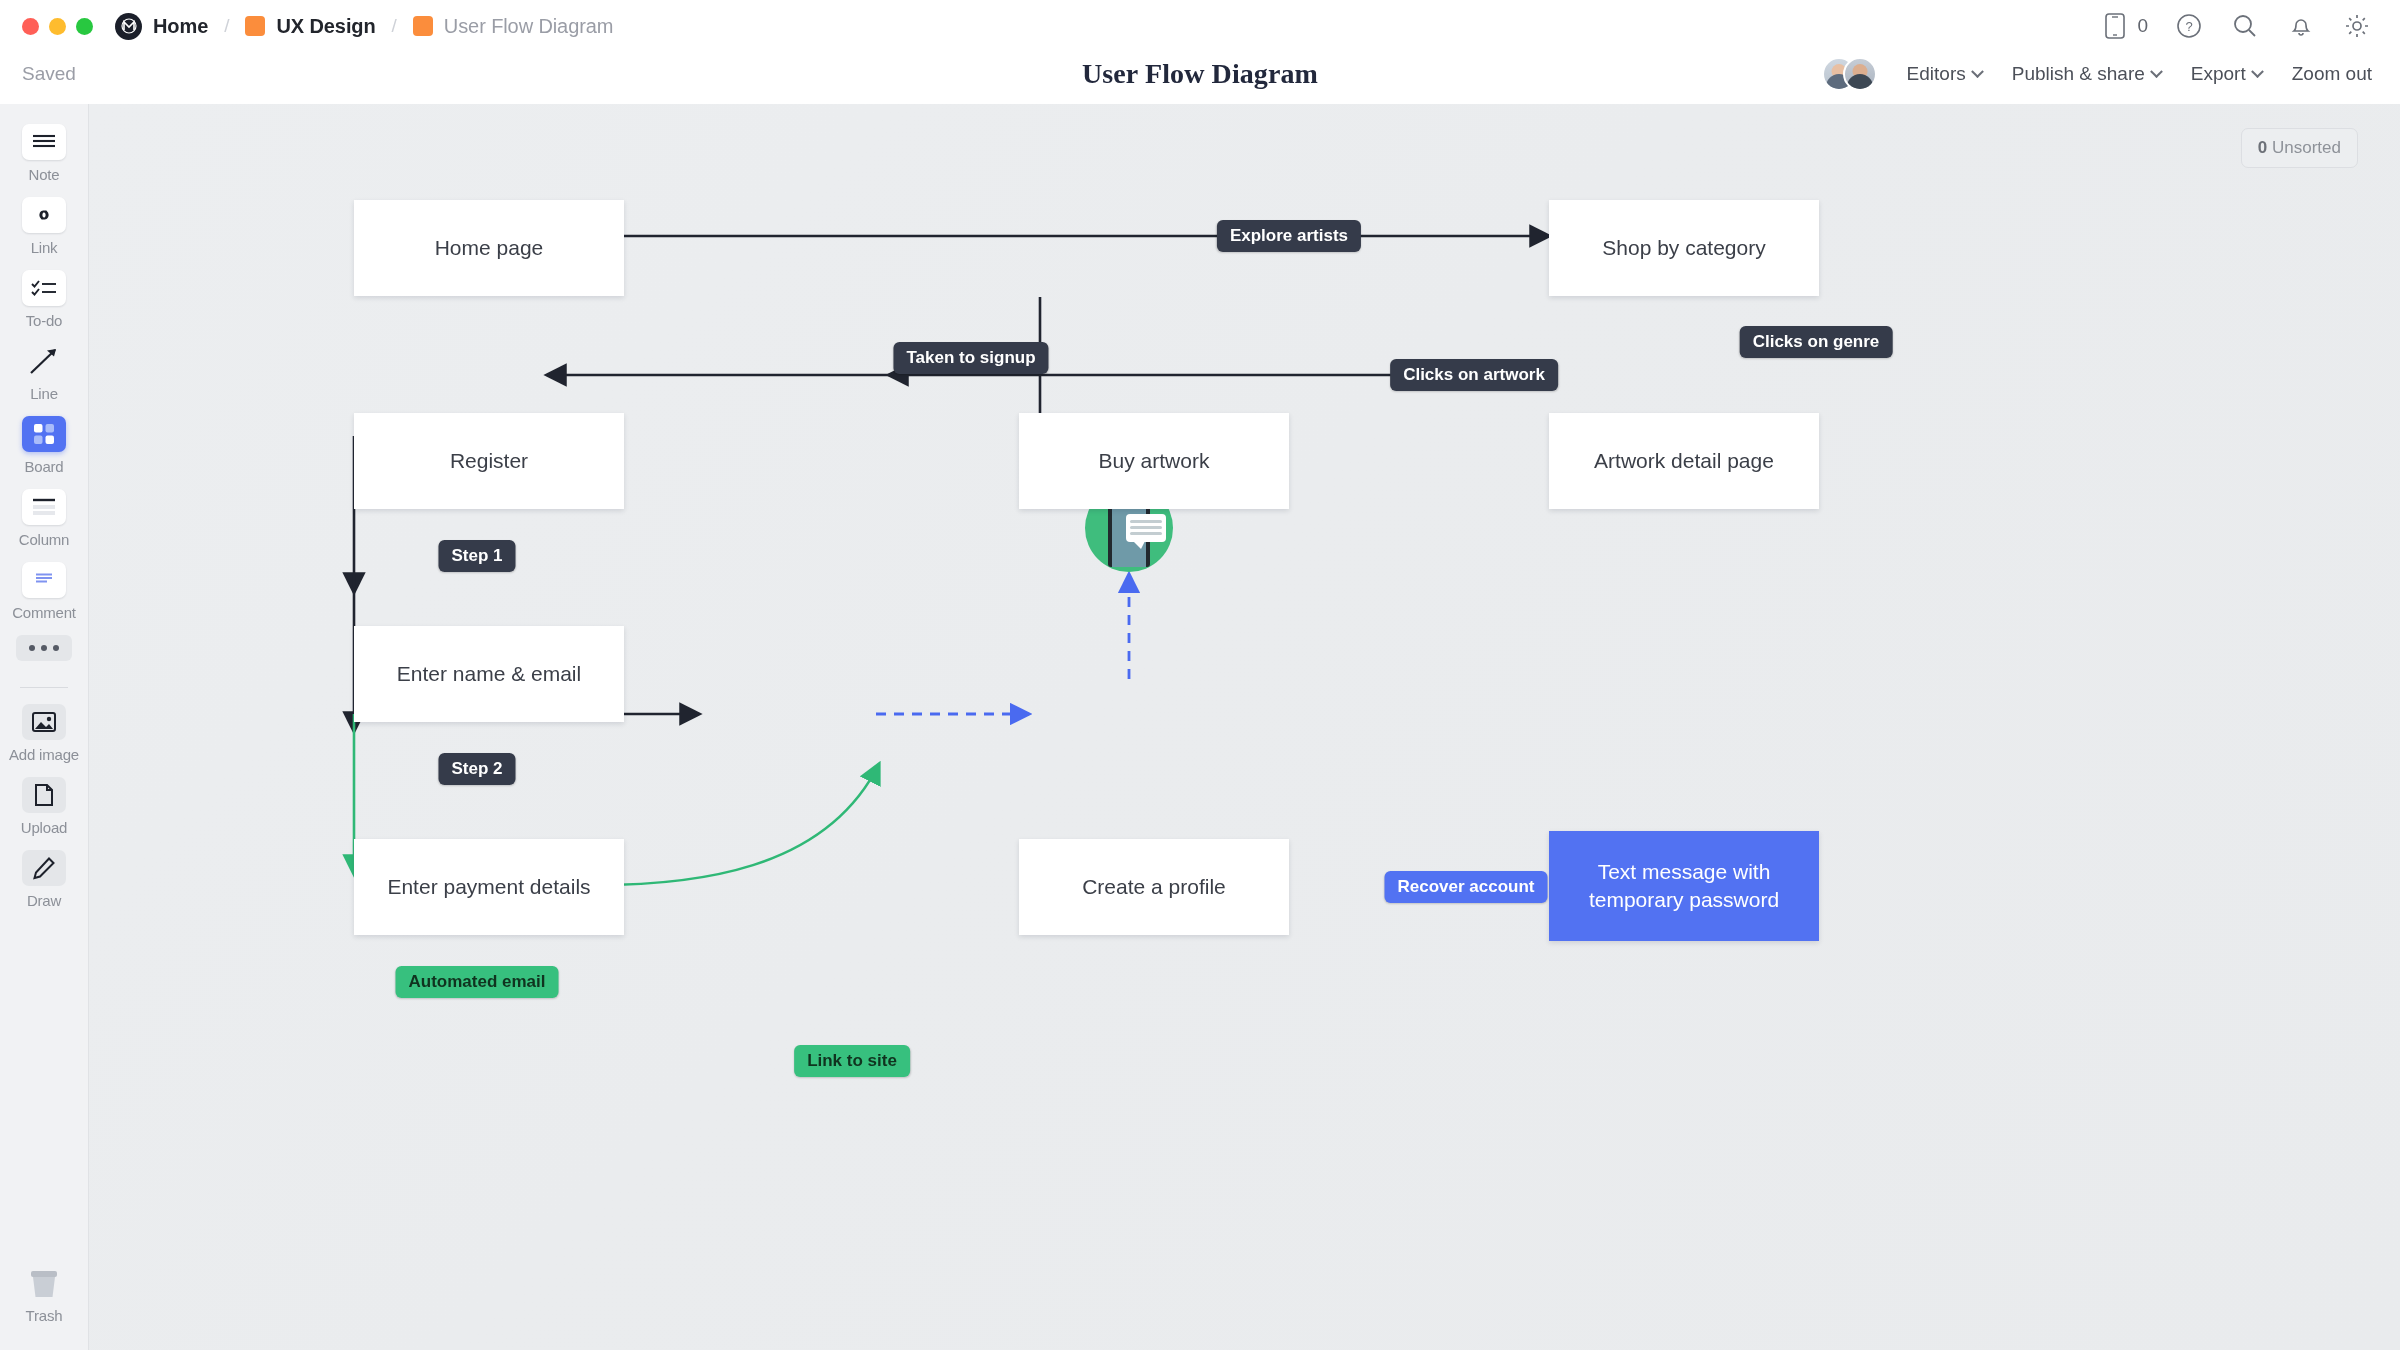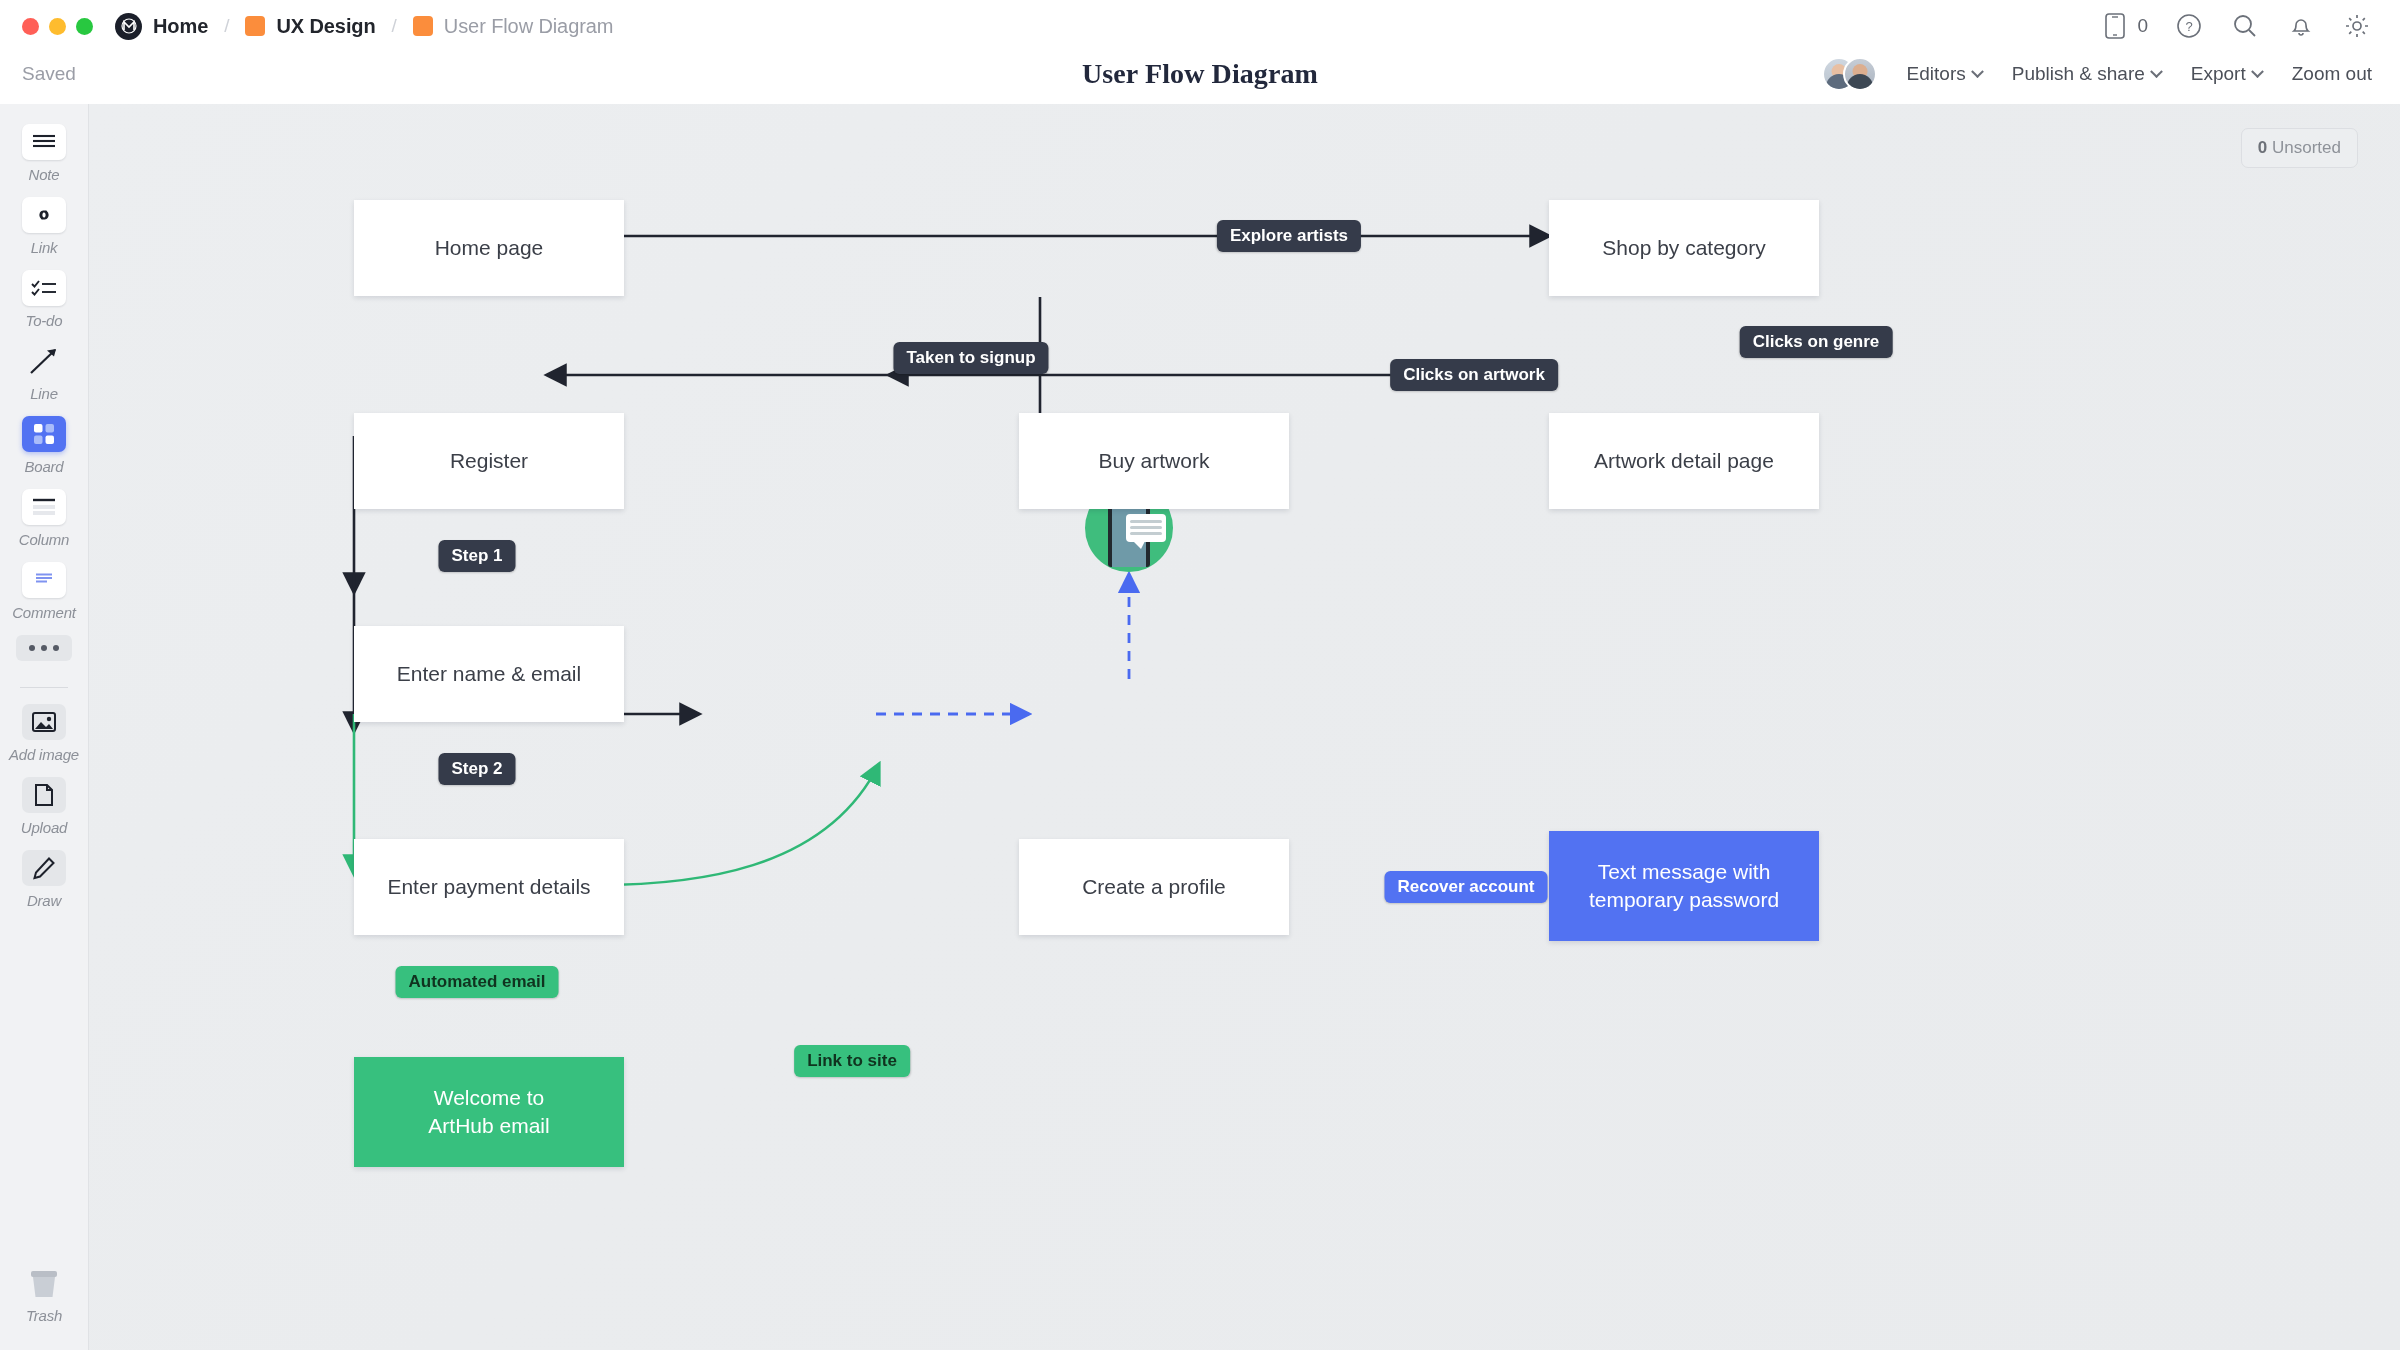--- a/index.html
+++ b/index.html
@@ -73,21 +73,20 @@
   .sbmenu { font-size:19px; color:#4c5059; display:flex; align-items:center; gap:7px; cursor:pointer; }
   .caret { width:9px; height:9px; border-right:2px solid #6b6f78; border-bottom:2px solid #6b6f78;
            transform:rotate(45deg) translate(-2px,-2px); }
 
   
   #sidebar {
     position:absolute; top:104px; left:0; width:88px; height:1246px;
     background:#f1f2f4;
     display:flex; flex-direction:column; align-items:center;
     padding-top:20px;
-    font-style:italic;
   }
   .tool { width:88px; display:flex; flex-direction:column; align-items:center; margin-bottom:14px; cursor:pointer; }
   .tool .glyph {
     width:44px; height:36px; border-radius:7px; background:#ffffff;
     display:flex; align-items:center; justify-content:center;
     box-shadow:0 1px 2px rgba(20,25,40,.12);
   }
   .tool .lbl { font-size:15px; color:#8c9098; margin-top:6px; letter-spacing:-0.2px; }
   .tool.plain .glyph { background:transparent; box-shadow:none; }
   .tool.active .glyph { background:#5272f2; box-shadow:0 2px 5px rgba(82,114,242,.4); }
@@ -490,24 +489,20 @@
   </div>
   <div class="node" style="left:265px; top:735px; width:270px; height:96px;">
     <span>Enter payment details</span>
   </div>
   <div class="node" style="left:930px; top:735px; width:270px; height:96px;">
     <span>Create a profile</span>
   </div>
   <div class="node blue" style="left:1460px; top:727px; width:270px; height:110px;">
     <span>Text message with temporary password</span>
   </div>
-  <div class="node green" style="left:265px; top:953px; width:270px; height:110px; white-space:pre-line;">
-    <span>Welcome to
-ArtHub email</span>
-  </div>
 
   <div class="elabel" style="left:1200px; top:132px;">
     <span>Explore artists</span>
   </div>
   <div class="elabel" style="left:1727px; top:238px;">
     <span>Clicks on genre</span>
   </div>
   <div class="elabel" style="left:1385px; top:271px;">
     <span>Clicks on artwork</span>
   </div>

